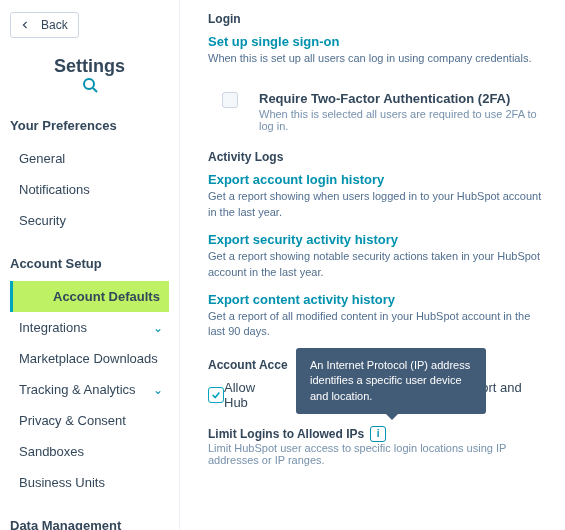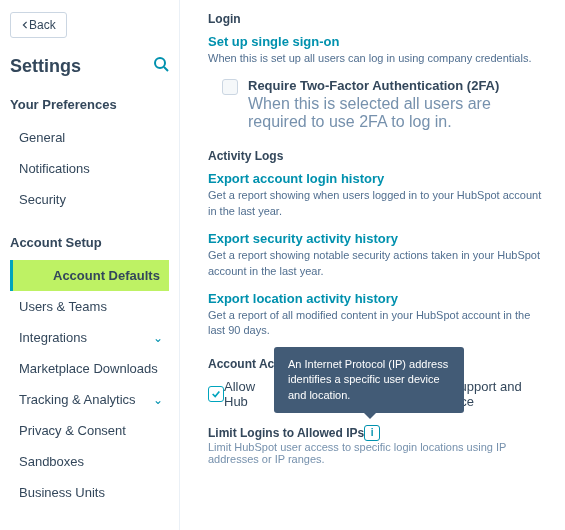--- a/index.html
+++ b/index.html
@@ -1,42 +1,42 @@
 <!DOCTYPE html>
 <html><head>
 <meta charset="utf-8">
 <style>
   * { box-sizing: border-box; margin: 0; padding: 0; }
   body { font-family: -apple-system, BlinkMacSystemFont, "Segoe UI", Arial, sans-serif; font-size: 13px; color: #33475b; background: #fff; }
   .app { display: flex; width: 565px; height: 530px; }
   .sidebar { width: 180px; padding: 12px 10px; border-right: 1px solid #eaf0f6; }
-  .back-btn { display: inline-flex; align-items: center; gap: 0; border: 1px solid #cbd6e2; background: #fff; color: #33475b; font-size: 12px; padding: 5px 10px; border-radius: 3px; cursor: pointer; }
-  .page-title { font-size: 18px; font-weight: 600; margin-top: 18px; margin-bottom: 8px; display: flex; justify-content: space-between; align-items: center; }
+  .back-btn { display: inline-flex; align-items: center; gap: 12px; border: 1px solid #cbd6e2; background: #fff; color: #33475b; font-size: 12px; padding: 5px 10px; border-radius: 3px; cursor: pointer; }
+  .page-title { font-size: 18px; font-weight: 600; margin-top: 18px; margin-bottom: 8px; display: flex; justify-content: space-between; align-items: center; flex-direction: column; }
   .search-icon { color: #0091ae; }
   .section-title { font-size: 13px; font-weight: 700; color: #33475b; margin-top: 20px; margin-bottom: 10px; }
   .nav-item { font-size: 13px; color: #33475b; padding: 8px 6px; cursor: pointer; display: flex; justify-content: space-between; align-items: center; border-left: 3px solid transparent; }
   .nav-item.active { background: #bef264; border-left-color: #00a4bd; font-weight: 600; padding-left: 40px; }
   .chevron { color: #0091ae; font-size: 12px; }
   .main { flex: 1; padding: 12px 22px 20px 28px; overflow: hidden; }
   .h2 { font-size: 12px; font-weight: 700; color: #33475b; margin-bottom: 8px; }
   .link { color: #0091ae; font-size: 13px; font-weight: 600; cursor: pointer; }
   .desc { color: #516f90; font-size: 11px; line-height: 1.4; margin-top: 2px; }
   .block { margin-bottom: 12px; }
-  .checkbox-row { display: flex; align-items: flex-start; gap: 10px; margin-left: 14px; margin-top: 12px; }
+  .checkbox-row { display: flex; align-items: flex-start; gap: 21px; margin-left: 14px; margin-top: 25px; }
   .checkbox { width: 16px; height: 16px; border: 1px solid #cbd6e2; border-radius: 3px; display: flex; align-items: center; justify-content: center; background: #f5f8fa; flex-shrink: 0; margin-top: 1px; }
   .checkbox.checked { background: #fff; border-color: #00a4bd; }
   .checkbox.checked svg { display: block; }
   .checkbox svg { display: none; }
   .checkbox-label { font-size: 13px; font-weight: 600; color: #33475b; }
-  .checkbox-sub { color: #7691ad; font-size: 16px; margin-top: 2px; }
+  .checkbox-sub { color: #7691ad; font-size: 11px; margin-top: 2px; }
   .section-spacer { margin-top: 18px; }
   .relpos { position: relative; }
-  .tooltip { position: absolute; background: #425b76; color: #fff; font-size: 11px; line-height: 1.4; padding: 10px 14px; border-radius: 3px; width: 190px; left: 66px; top: -10px; z-index: 5; }
+  .tooltip { position: absolute; background: #425b76; color: #fff; font-size: 11px; line-height: 1.4; padding: 10px 14px; border-radius: 3px; width: 190px; left: 88px; top: -10px; z-index: 5; }
   .tooltip::after { content: ""; position: absolute; bottom: -6px; left: 90px; border: 6px solid transparent; border-top-color: #425b76; border-bottom: none; }
-  .heading-with-info { display: flex; align-items: center; margin-top: 16px; }
+  .heading-with-info { display: flex; align-items: center; gap: 6px; margin-top: 16px; }
   .info-icon { width: 16px; height: 16px; border: 1.5px solid #0091ae; color: #0091ae; border-radius: 3px; display: inline-flex; align-items: center; justify-content: center; font-size: 10px; font-weight: 700; }
   .subdesc { color: #7691ad; font-size: 11px; }
   .allow-row { display: flex; align-items: center; gap: 0; }
   .trunc-row { display: flex; align-items: center; gap: 2px; flex-wrap: nowrap; }
 </style>
 </head>
 <body>
 
 <div class="app">
   <aside class="sidebar">
@@ -66,23 +66,20 @@
     <div class="nav-item">
         <span>Notifications</span>
       </div>
     <div class="nav-item">
         <span>Security</span>
       </div>
 
     <div class="section-title">Account Setup</div>
     <div class="nav-item active">
         <span>Account Defaults</span>
-      </div>
-    <div class="nav-item">
-        <span>Users &amp; Teams</span>
       </div>
     <div class="nav-item">
         <span>Integrations</span>
         <span class="chevron">⌄</span>
       </div>
     <div class="nav-item">
         <span>Marketplace Downloads</span>
       </div>
     <div class="nav-item">
         <span>Tracking &amp; Analytics</span>
@@ -122,21 +119,21 @@
       <div class="link">Export account login history</div>
       <div class="desc">Get a report showing when users logged in to your HubSpot account in the last year.</div>
     </div>
     <div class="block">
     </div>
     <div class="block">
       <div class="link">Export security activity history</div>
       <div class="desc">Get a report showing notable security actions taken in your HubSpot account in the last year.</div>
     </div>
     <div class="block">
-      <div class="link">Export location activity history</div>
+      <div class="link">Export content activity history</div>
       <div class="desc">Get a report of all modified content in your HubSpot account in the last 90 days.</div>
     </div>
 
     <div class="relpos">
       <div class="h2 section-spacer">Account Acce</div>
       <div class="allow-row">
         <div class="checkbox checked">
           <svg width="10" height="10" viewBox="0 0 12 12">
               <path d="M2 6 L5 9 L10 3" stroke="#00a4bd" stroke-width="2" fill="none"></path>
             </svg>

